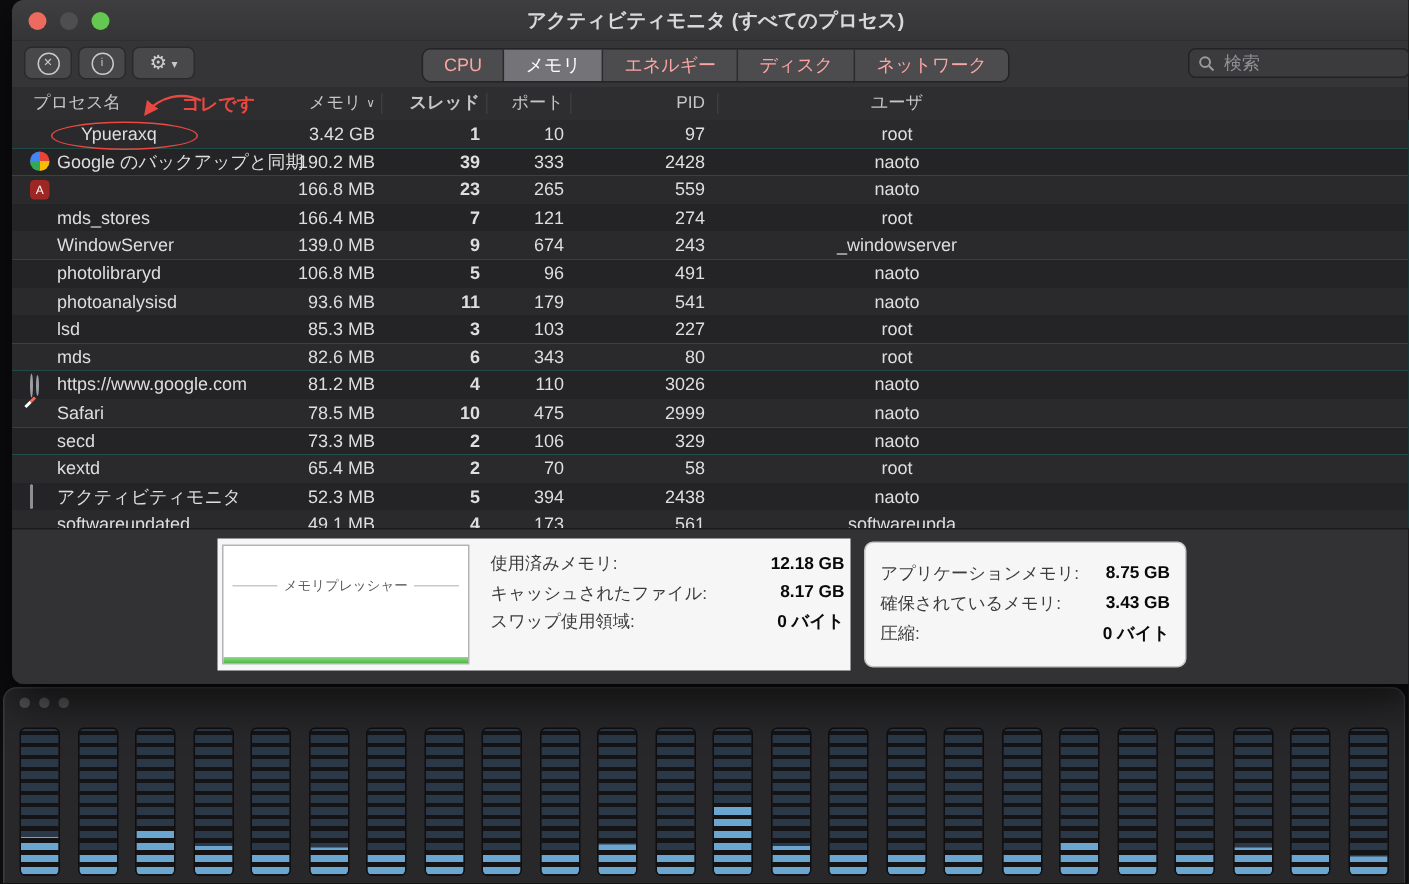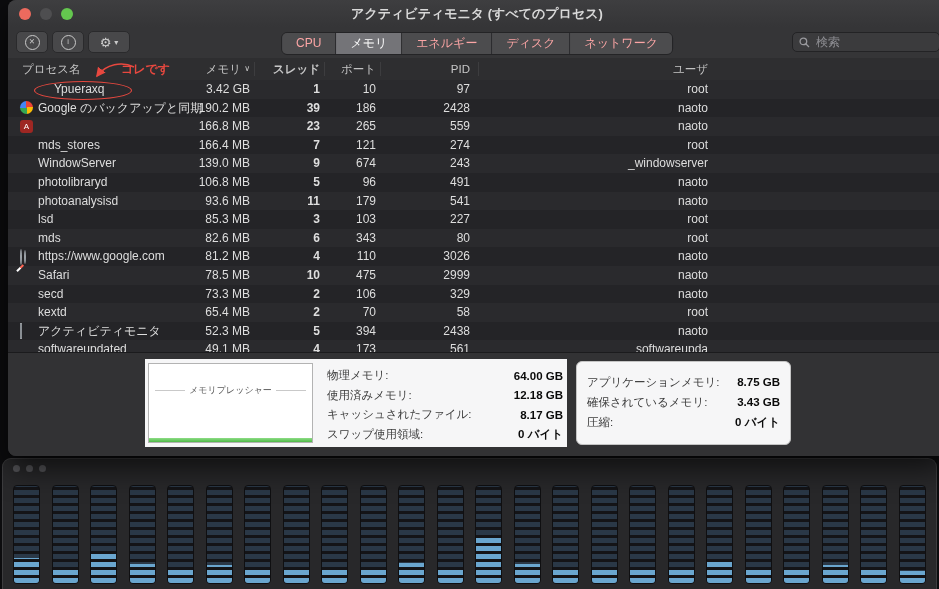--- a/index.html
+++ b/index.html
@@ -40,21 +40,21 @@
 
   
   #table-header{position:absolute;left:0;top:58px;right:0;height:22px;background:#2e2e30;border-bottom:1px solid #202022;font-size:11.5px;color:#c6c6c6;}
   .hcell{position:absolute;top:0;line-height:22px;}
   .h-name{left:14px;}
   .hsep{position:absolute;top:4px;bottom:4px;width:1px;background:#3d3d3f;}
   .c-mem{left:150px;width:92px;text-align:right;}
   .c-thr{left:246px;width:66px;text-align:right;font-weight:bold;}
   .c-port{left:316px;width:52px;text-align:right;}
   .c-pid{left:380px;width:82px;text-align:right;}
-  .c-user{left:480px;width:220px;text-align:right;}
+  .c-user{left:480px;width:220px;text-align:center;}
   .hcell.c-mem{display:flex;justify-content:flex-end;align-items:center;gap:3px;}
   .sort{font-size:8px;color:#c6c6c6;}
 
   #process-table-body{position:absolute;left:0;top:80px;right:0;height:272px;overflow:hidden;background:#14b8a6;}
   .trow{position:relative;height:18.6px;font-size:12px;color:#dedede;}
   .trow.even{background:#2a2a2d;}
   .trow.odd{background:#242427;}
   .cell{position:absolute;top:0;line-height:18.6px;white-space:nowrap;}
   .c-name{left:30px;}
   .c-name.ind{left:46px;}
@@ -236,21 +236,21 @@
           <span class="cell c-thr">1</span>
           <span class="cell c-port">10</span>
           <span class="cell c-pid">97</span>
           <span class="cell c-user">root</span>
         </div>
         <div class="trow odd">
           <span class="ricon icon-google"></span>
           <span class="cell c-name">Google のバックアップと同期</span>
           <span class="cell c-mem">190.2 MB</span>
           <span class="cell c-thr">39</span>
-          <span class="cell c-port">186</span>
+          <span class="cell c-port">333</span>
           <span class="cell c-pid">2428</span>
           <span class="cell c-user">naoto</span>
         </div>
         <div class="trow even">
           <span class="ricon icon-adobe"></span>
           <span class="cell c-mem">166.8 MB</span>
           <span class="cell c-thr">23</span>
           <span class="cell c-port">265</span>
           <span class="cell c-pid">559</span>
           <span class="cell c-user">naoto</span>
@@ -347,24 +347,20 @@
       <div id="pressure-panel">
         <div id="pressure-box">
           <div class="pressure-head">
             <span class="line"></span>
             <span id="pressure-label">メモリプレッシャー</span>
             <span class="line"></span>
           </div>
           <div id="pressure-fill"></div>
         </div>
         <div id="memory-stats-left">
-            <div class="stat-row">
-              <span class="stat-label">物理メモリ:</span>
-              <span class="stat-value">64.00 GB</span>
-            </div>
             <div class="stat-row">
               <span class="stat-label">使用済みメモリ:</span>
               <span class="stat-value">12.18 GB</span>
             </div>
             <div class="stat-row">
               <span class="stat-label">キャッシュされたファイル:</span>
               <span class="stat-value">8.17 GB</span>
             </div>
             <div class="stat-row">
               <span class="stat-label">スワップ使用領域:</span>

